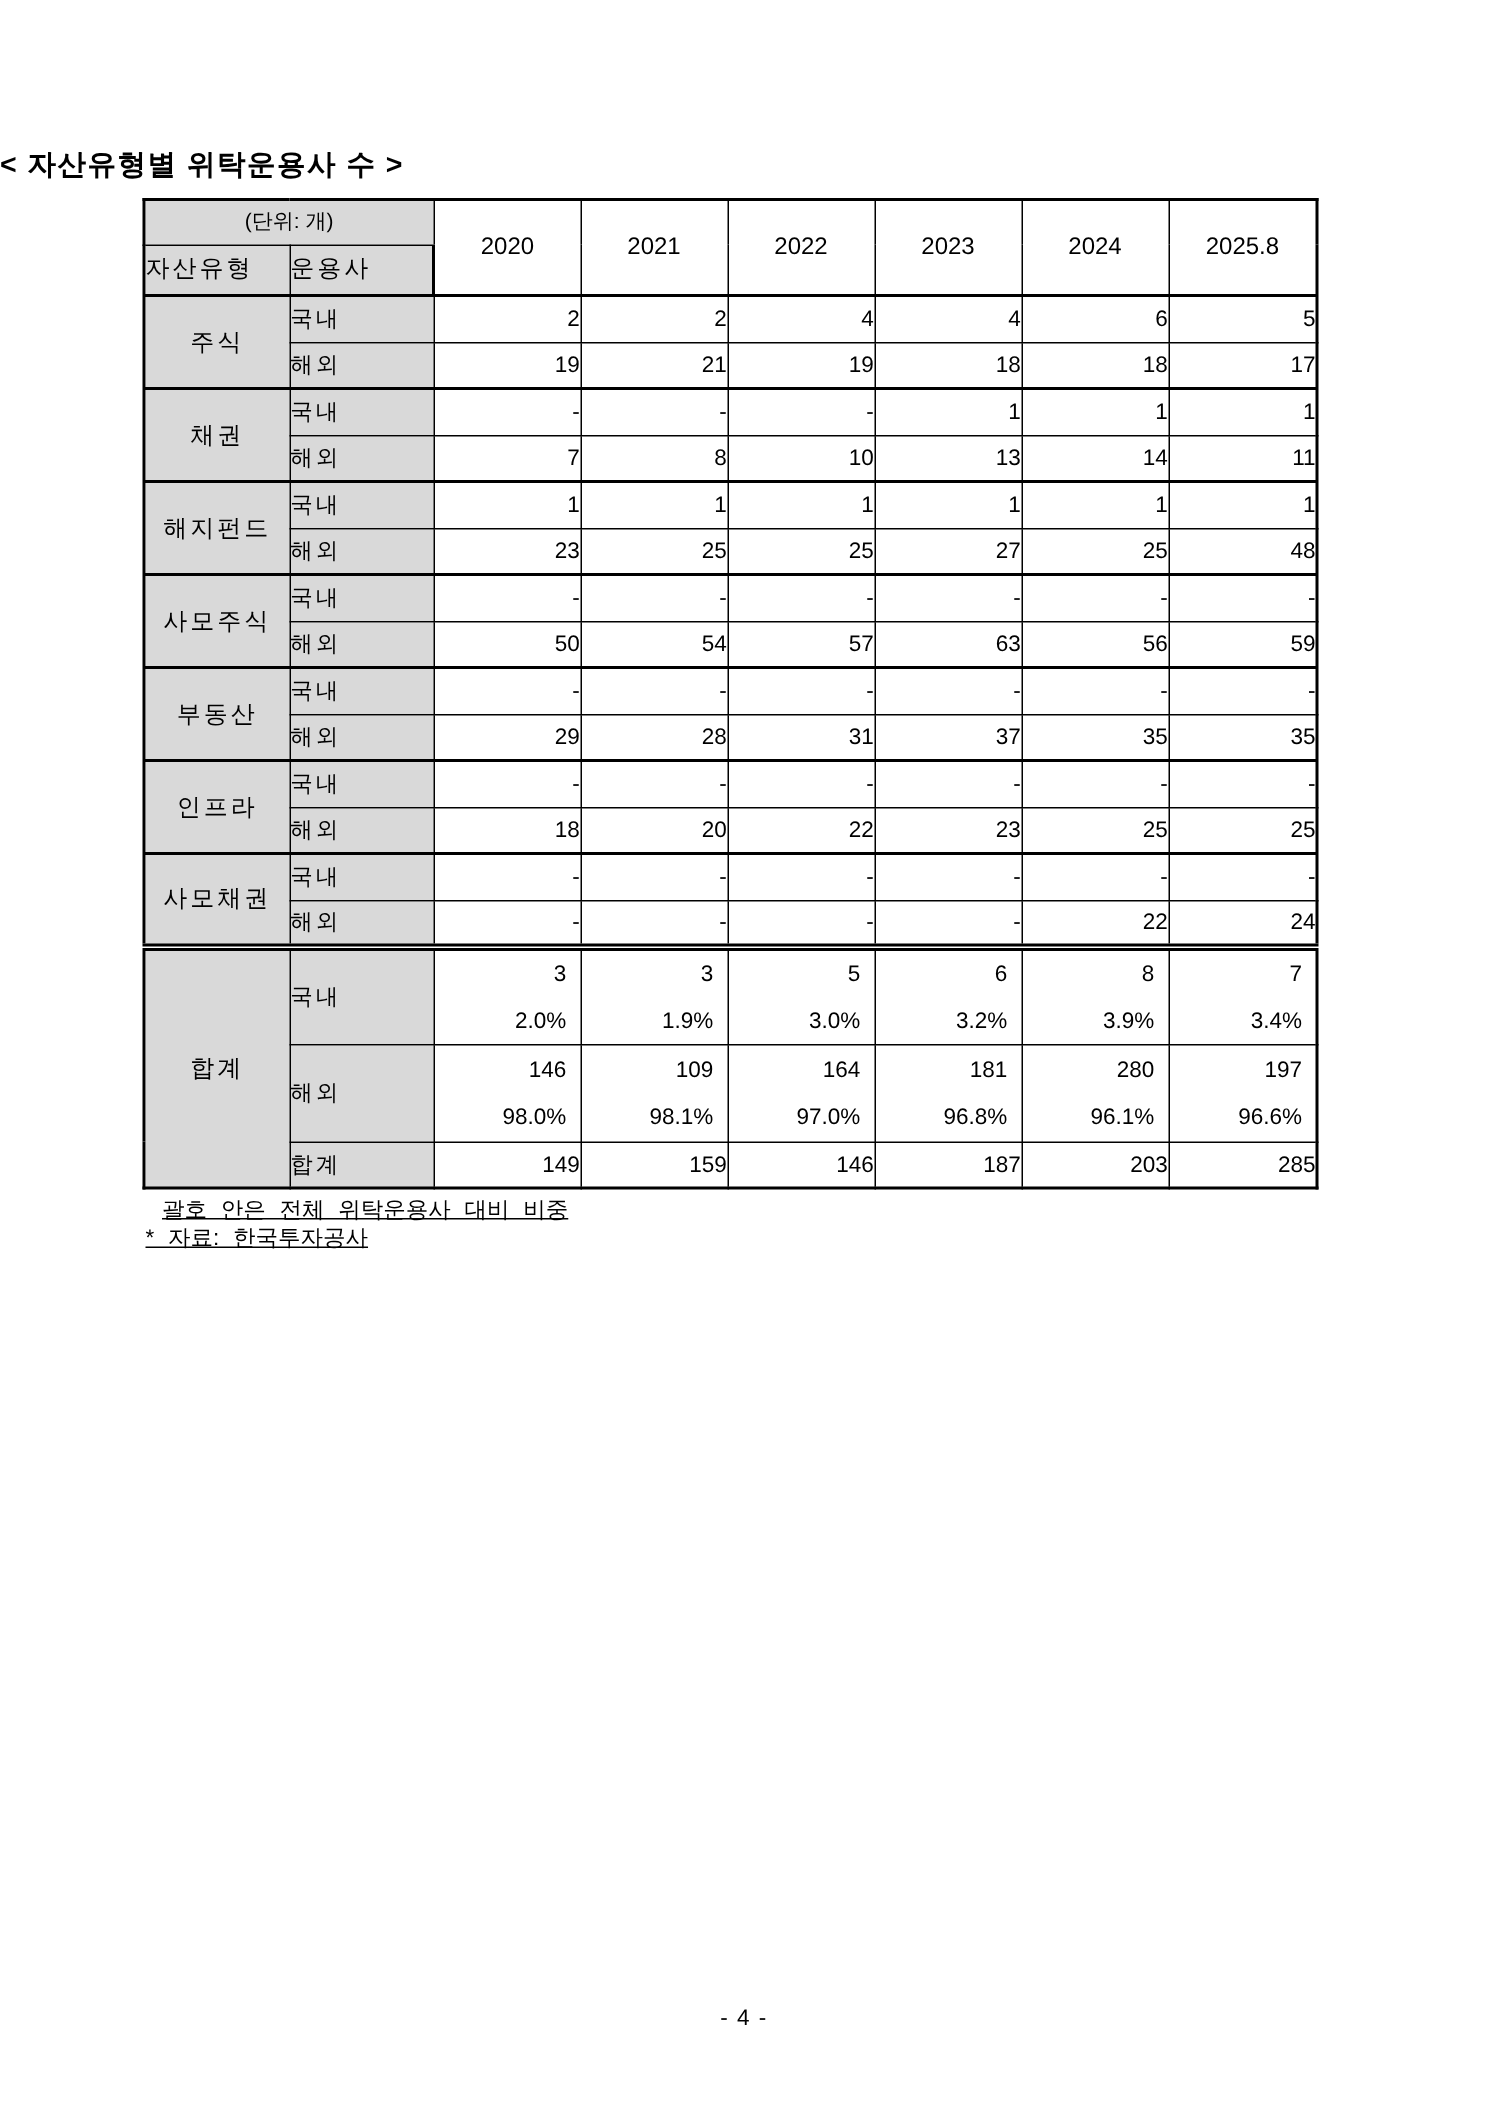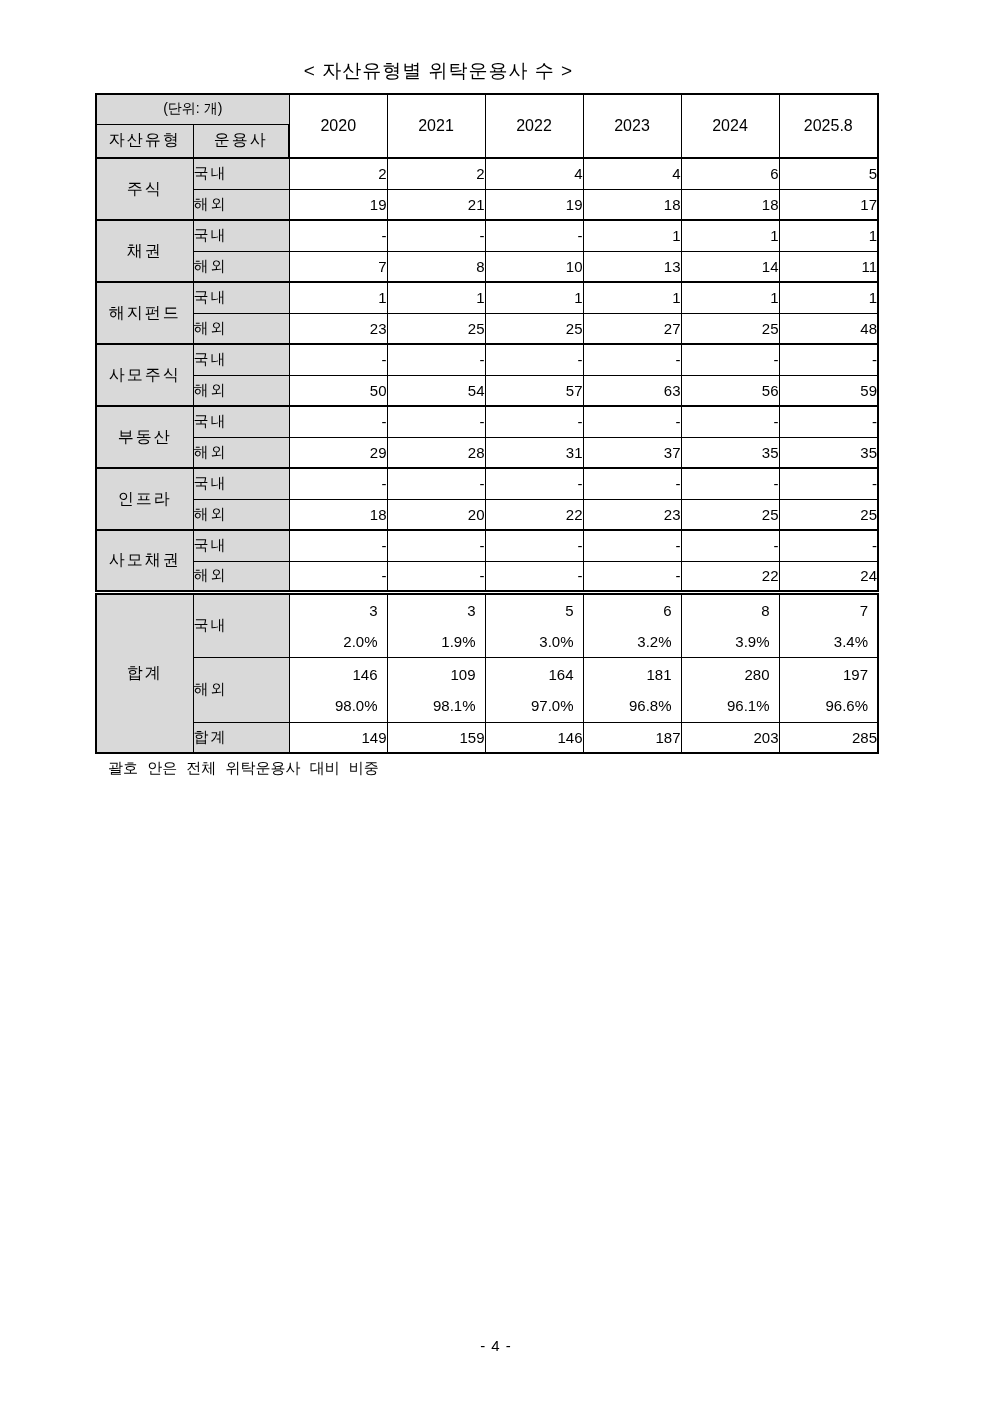--- a/index.html
+++ b/index.html
@@ -3,46 +3,46 @@
 <meta charset="utf-8">
 <style>
   :root { --header-bg: #d9d9d9; --border-color: #000000; }
   * { box-sizing: border-box; }
   html, body { margin: 0; padding: 0; background: #ffffff; }
   .page {
     width: 992px; height: 1403px; position: relative; background: #ffffff;
     font-family: "Liberation Sans", sans-serif; color: #000;
   }
   .title {
-    margin: 0; padding-top: 58px; width: 877px;
-    text-align: center; font-size: 19px; font-weight: 400; letter-spacing: 1px;
+    margin: 0; padding-top: 97px; width: 877px;
+    font-size: 19px; font-weight: 700; letter-spacing: 1px;
   }
   table.data-table {
     border-collapse: collapse; table-layout: fixed;
     width: 782px; margin: 9px 0 0 95px;
     border: 2px solid var(--border-color);
   }
   .data-table th, .data-table td {
     border: 1px solid var(--border-color); padding: 0; font-weight: 400; overflow: hidden;
   }
   .gray { background: var(--header-bg); }
   .unit-cell { font-size: 14px; height: 30px; border-right: 2px solid var(--border-color); }
-  .head-label { font-size: 16px; font-weight: 700; letter-spacing: 2px; height: 34px; text-align: center; border-bottom: 2px solid var(--border-color); }
+  .head-label { font-size: 16px; font-weight: 700; letter-spacing: 2px; height: 34px; text-align: left; border-bottom: 2px solid var(--border-color); }
   .head-label.mgr-col { border-right: 2px solid var(--border-color); }
   .year-cell { font-size: 16px; font-weight: 700; text-align: center; background: #fff; border-bottom: 2px solid var(--border-color); }
   .asset-cell { font-size: 16px; font-weight: 700; letter-spacing: 2px; }
   .mgr-cell { font-size: 15px; font-weight: 700; letter-spacing: 2px; text-align: left; border-right: 2px solid var(--border-color); margin-top: 40px; }
   .value-cell { font-size: 15px; text-align: right; padding-right: 9px; }
   tbody tr { height: 31px; }
   tr.section-start > th, tr.section-start > td { border-top: 2px solid var(--border-color); }
   tr.total-start > th, tr.total-start > td { border-top: 5px double var(--border-color); }
   tr.tall { height: 65px; }
   td.twoline { padding: 0; vertical-align: middle; }
   .twoline .line { text-align: right; padding-right: 9px; font-size: 15px; line-height: 31px; }
-  .footnotes { margin: 4px 0 0 97px; font-size: 15px; line-height: 19px; word-spacing: 5px; }
+  .footnotes { margin: 4px 0 0 97px; font-size: 15px; line-height: 19px; word-spacing: 5px; text-decoration: underline; }
   .fn1 { padding-left: 11px; }
   .fn2 { padding-left: 0; }
   .page-number {
     position: absolute; left: 0; right: 0; bottom: 49px;
     text-align: center; font-size: 15px; letter-spacing: 1px;
   }
 </style>
 </head>
 <body>
 
@@ -272,17 +272,18 @@
           <td class="value-cell">146</td>
           <td class="value-cell">187</td>
           <td class="value-cell">203</td>
           <td class="value-cell">285</td>
         </tr>
       </tbody>
   </table>
 
   <div class="footnotes">
     <div class="fn1">괄호 안은 전체 위탁운용사 대비 비중</div>
+    <div class="fn2">* 자료: 한국투자공사</div>
   </div>
 
   <div class="page-number">- 4 -</div>
 
 </div>
 
 </body></html>

